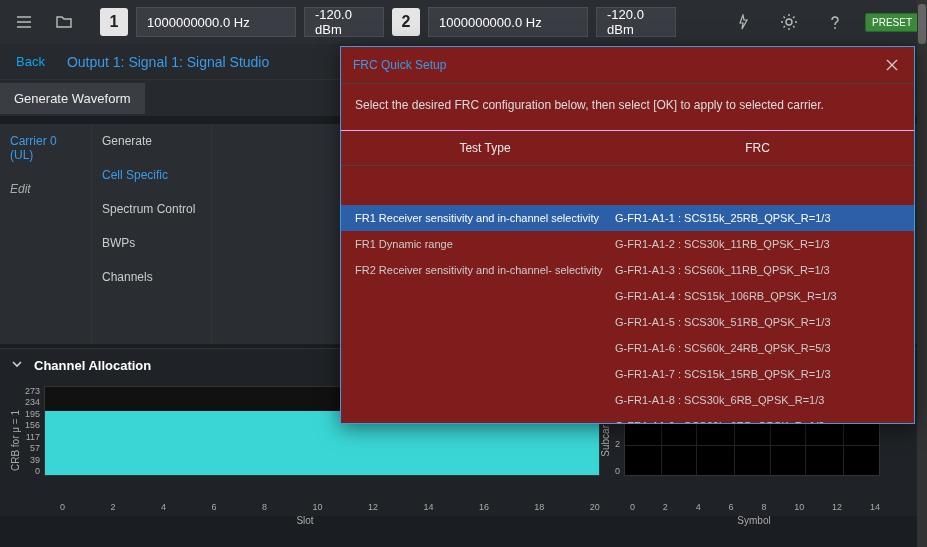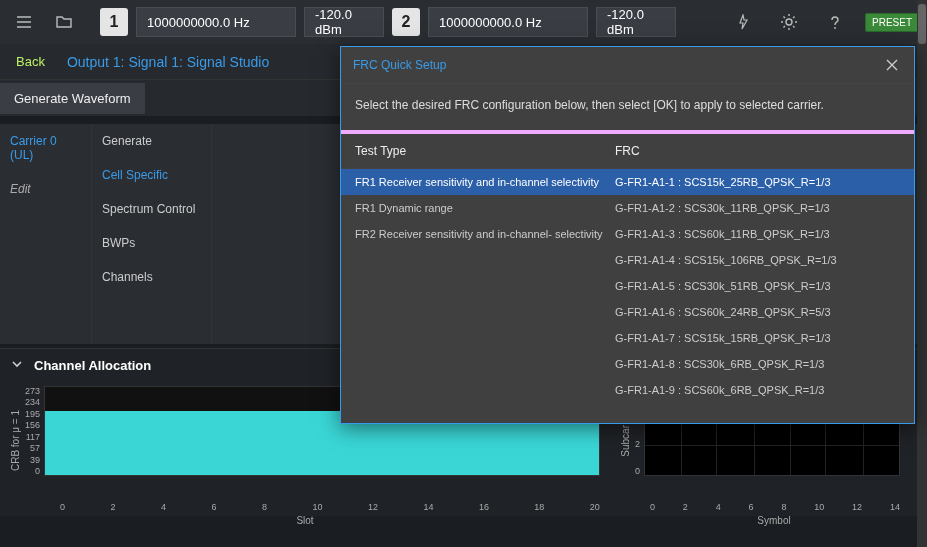--- a/index.html
+++ b/index.html
@@ -11,42 +11,42 @@
   .topbar .spacer-sm { width: 4px; }
   .ch-badge { width: 28px; height: 28px; background: #e5e5e5; color: #222; display: flex; align-items: center; justify-content: center; font-size: 16px; font-weight: bold; border-radius: 3px; }
   .top-field { height: 30px; background: #3a3e44; border: 1px solid #4a4e54; padding: 0 10px; display: flex; align-items: center; color: #fff; font-size: 13px; }
   .top-field.freq { width: 160px; }
   .top-field.pwr { width: 80px; }
   .preset-btn { background: #3a8a3a; color: #fff; font-size: 10px; padding: 3px 6px; border-radius: 2px; border: 1px solid #2a6a2a; }
   .topbar-right { margin-left: auto; display: flex; align-items: center; gap: 14px; }
   
   
   .crumb-row { height: 36px; display: flex; align-items: center; padding: 0 8px; gap: 14px; background: #26292e; border-bottom: 1px solid #333; }
-  .back-btn { color: #bef264; font-size: 13px; padding: 4px 8px; }
+  .back-btn { color: #0ea5e9; font-size: 13px; padding: 4px 8px; }
   .crumb { color: #3a9be8; font-size: 14px; }
   
   
   .gen-row { height: 36px; display: flex; align-items: center; padding: 0 0; background: #26292e; }
   .gen-btn { background: #3a3e44; padding: 8px 14px; font-size: 13px; color: #eee; }
   
   
   .mid { display: flex; height: 220px; background: #2a2e33; margin-top: 8px; }
   .col1 { width: 92px; border-right: 1px solid #333; }
   .col2 { width: 120px; border-right: 1px solid #333; }
   .col3 { width: 130px; }
   .mid .item { padding: 10px 10px; font-size: 12px; color: #ccc; cursor: pointer; }
   .mid .item.sel { color: #3a9be8; }
   .mid .item.edit { font-style: italic; color: #aaa; }
   
   
   .challoc { background: #1f2226; border-top: 1px solid #333; margin-top: 4px; }
   .challoc-hdr { display: flex; align-items: center; padding: 8px 10px; gap: 10px; }
   .challoc-hdr .chev { color: #ccc; }
   .challoc-title { font-weight: bold; color: #fff; font-size: 13px; }
-  .charts-row { display: flex; padding: 4px 10px 20px 10px; gap: 20px; }
+  .charts-row { display: flex; padding: 4px 10px 20px 10px; }
   
   
   .chart1 { position: relative; width: 590px; height: 110px; display: flex; }
   .chart1 .ylabel { writing-mode: vertical-rl; transform: rotate(180deg); font-size: 10px; color: #aaa; align-self: center; margin-right: 4px; }
   .chart1 .yaxis { display: flex; flex-direction: column; justify-content: space-between; height: 90px; font-size: 9px; color: #aaa; text-align: right; padding-right: 4px; }
   .chart1 .plot { position: relative; flex: 1; height: 90px; background: #111; border: 1px solid #333; }
   .chart1 .bar-area { position: absolute; left: 0; bottom: 0; height: 75%; background: #3ad6d6; }
   .chart1 .xaxis { position: absolute; left: 50px; right: 0; bottom: -16px; display: flex; justify-content: space-between; font-size: 9px; color: #aaa; }
   .chart1 .xlabel { position: absolute; left: 50%; bottom: -30px; transform: translateX(-50%); font-size: 10px; color: #aaa; }
   
@@ -54,32 +54,32 @@
   .chart2 { position: relative; width: 280px; height: 110px; display: flex; }
   .chart2 .ylabel { writing-mode: vertical-rl; transform: rotate(180deg); font-size: 10px; color: #aaa; align-self: center; margin-right: 4px; }
   .chart2 .yaxis { display: flex; flex-direction: column; justify-content: space-between; height: 90px; font-size: 9px; color: #aaa; text-align: right; padding-right: 4px; }
   .chart2 .plot { flex: 1; height: 90px; background: #000; border: 1px solid #333; position: relative; }
   .chart2 .plot .gridv { position: absolute; top: 0; bottom: 0; width: 1px; background: #222; }
   .chart2 .plot .gridh { position: absolute; left: 0; right: 0; height: 1px; background: #222; }
   .chart2 .xaxis { position: absolute; left: 30px; right: 0; bottom: -16px; display: flex; justify-content: space-between; font-size: 9px; color: #aaa; }
   .chart2 .xlabel { position: absolute; left: 55%; bottom: -30px; transform: translateX(-50%); font-size: 10px; color: #aaa; text-align: center; }
   
   
-  .modal { position: absolute; left: 340px; top: 46px; width: 575px; height: 378px; background: #404040; border: 1px solid #3a9be8; box-shadow: 0 4px 20px rgba(0,0,0,0.5); display: flex; flex-direction: column; }
+  .modal { position: absolute; left: 340px; top: 46px; width: 575px; height: 378px; background: #7f1d1d; border: 1px solid #3a9be8; box-shadow: 0 4px 20px rgba(0,0,0,0.5); display: flex; flex-direction: column; }
   .modal-hdr { display: flex; align-items: center; justify-content: space-between; padding: 8px 12px; border-bottom: 1px solid #444; }
   .modal-title { color: #3a9be8; font-size: 12px; }
   .modal-close { color: #ccc; cursor: pointer; font-size: 14px; width: 20px; height: 20px; display: flex; align-items: center; justify-content: center; }
-  .modal-instr { padding: 14px 14px 18px 14px; font-size: 12px; color: #ddd; border-bottom: 4px solid #f0abfc; }
+  .modal-instr { padding: 14px 14px 18px 14px; font-size: 12px; color: #ddd; border-bottom: 1px solid #f0abfc; }
   .modal-table { flex: 1; overflow: hidden; }
-  .modal-thead { display: flex; padding: 10px 14px; border-bottom: 1px solid #444; color: #eee; font-size: 12px; }
+  .modal-thead { display: flex; padding: 10px 14px; border-bottom: 1px solid #444; color: #eee; font-size: 12px; text-align: center; }
   .modal-thead .c1 { width: 260px; }
   .modal-thead .c2 { flex: 1; }
   .modal-tbody { overflow-y: auto; }
   .modal-row { display: flex; padding: 7px 14px; font-size: 11px; color: #ccc; cursor: pointer; align-items: center; }
-  .modal-row.sel { background: #2b5fa8; color: #fff; }
+  .modal-row.sel { background: #2b5fa8; color: #fff; margin-top: 39px; }
   .modal-row .c1 { width: 260px; }
   .modal-row .c2 { flex: 1; }
   
   
   .right-scroll { position: absolute; right: 0; top: 0; width: 10px; height: 547px; background: #333; }
   .right-scroll .thumb { position: absolute; top: 4px; left: 1px; width: 8px; height: 40px; background: #666; border-radius: 3px; }
 </style>
 </head>
 <body>
 

